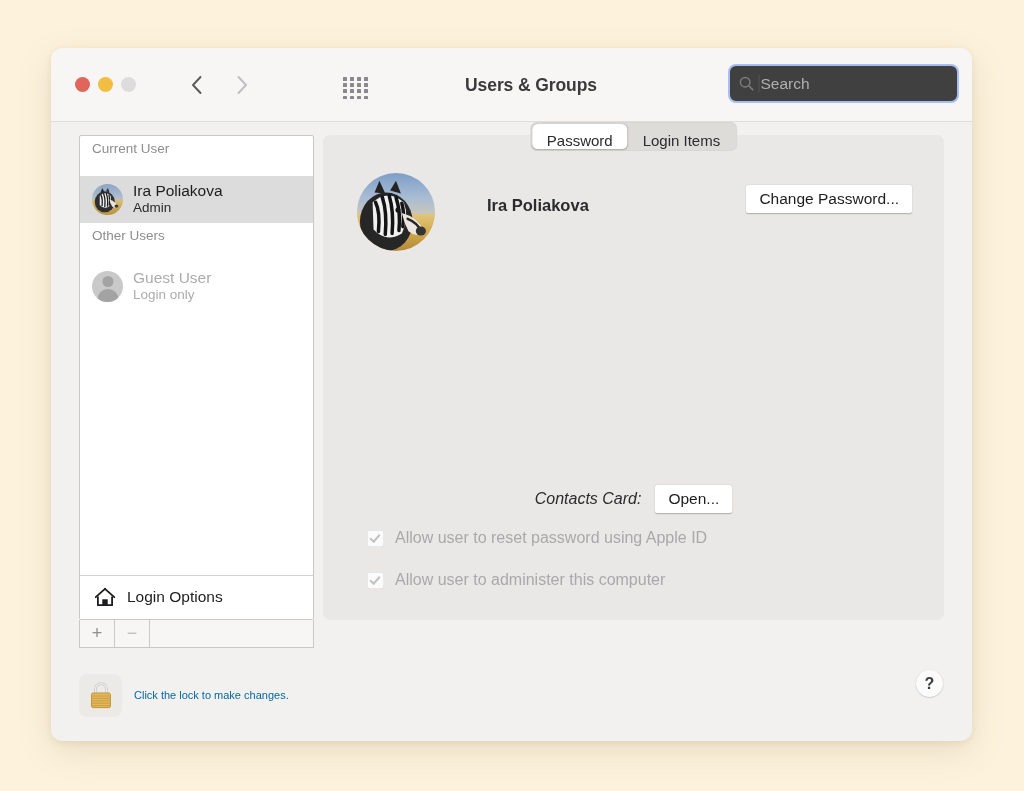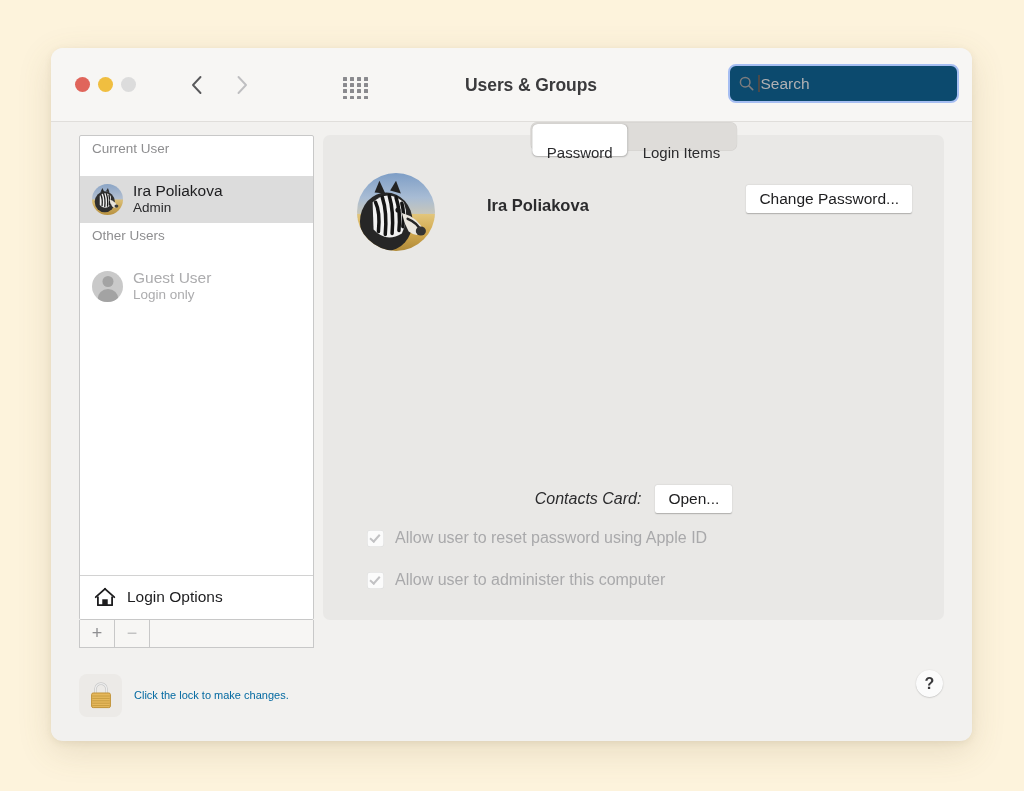--- a/index.html
+++ b/index.html
@@ -94,21 +94,21 @@
   }
 
   .search-wrap {
     position: absolute;
     right: 13px;
     top: 16px;
     width: 231px;
     height: 39px;
     border-radius: 8px;
     border: 2.5px solid #a6bef2;
-    background: #0c4a6e;
+    background: #404040;
     display: flex;
     align-items: center;
     padding: 0 9px;
   }
   .search-wrap .mag { flex: 0 0 auto; margin-right: 4px; display:flex; }
   .caret {
     width: 1.5px;
     height: 17px;
     background: #4a4a4a;
     margin-right: 1px;
@@ -239,21 +239,21 @@
     transform: translateX(-50%);
     top: -13px;
     height: 29px;
     background: #dedcd9;
     border-radius: 7px;
     display: flex;
     padding: 2px;
     box-shadow: inset 0 0 0 0.5px rgba(0,0,0,0.05);
   }
   .tab {
-    padding: 16px 15px;
+    padding: 4px 15px;
     height: 25px;
     line-height: 25px;
     font-size: 15px;
     color: #2b2b2d;
     border-radius: 5.5px;
     white-space: nowrap;
   }
   .tab.active {
     background: #ffffff;
     box-shadow: 0 0.5px 1.5px rgba(0,0,0,0.22);

